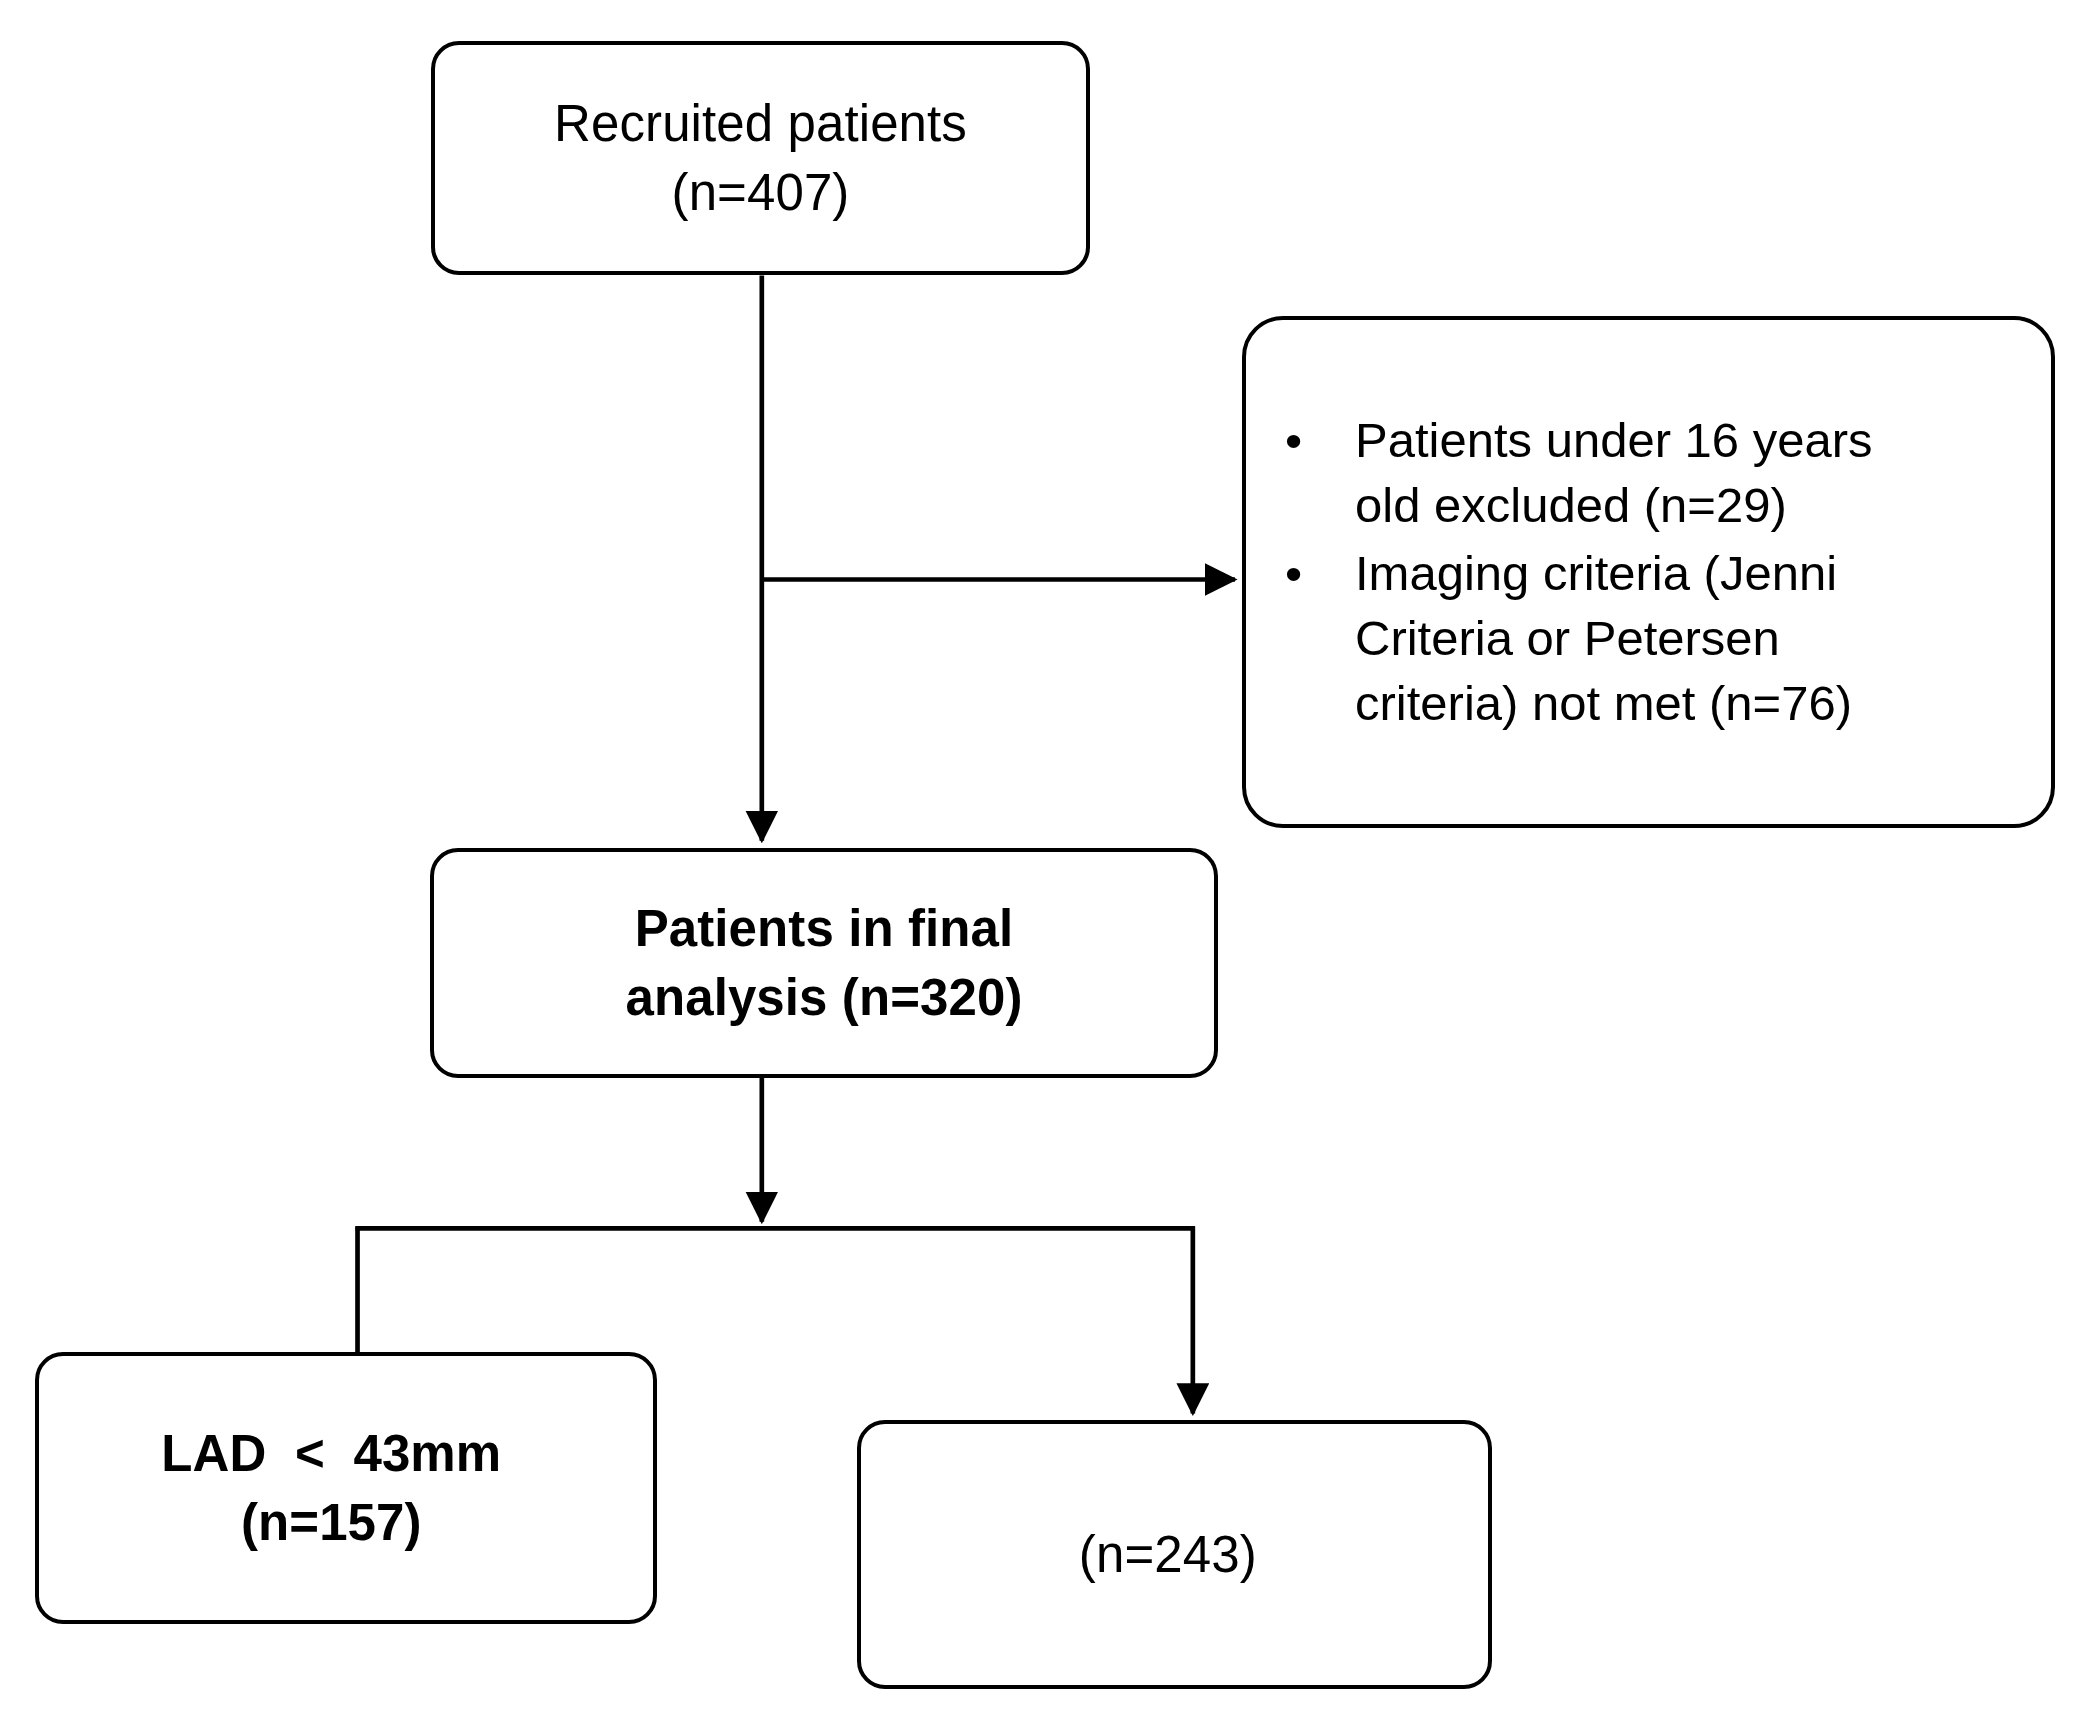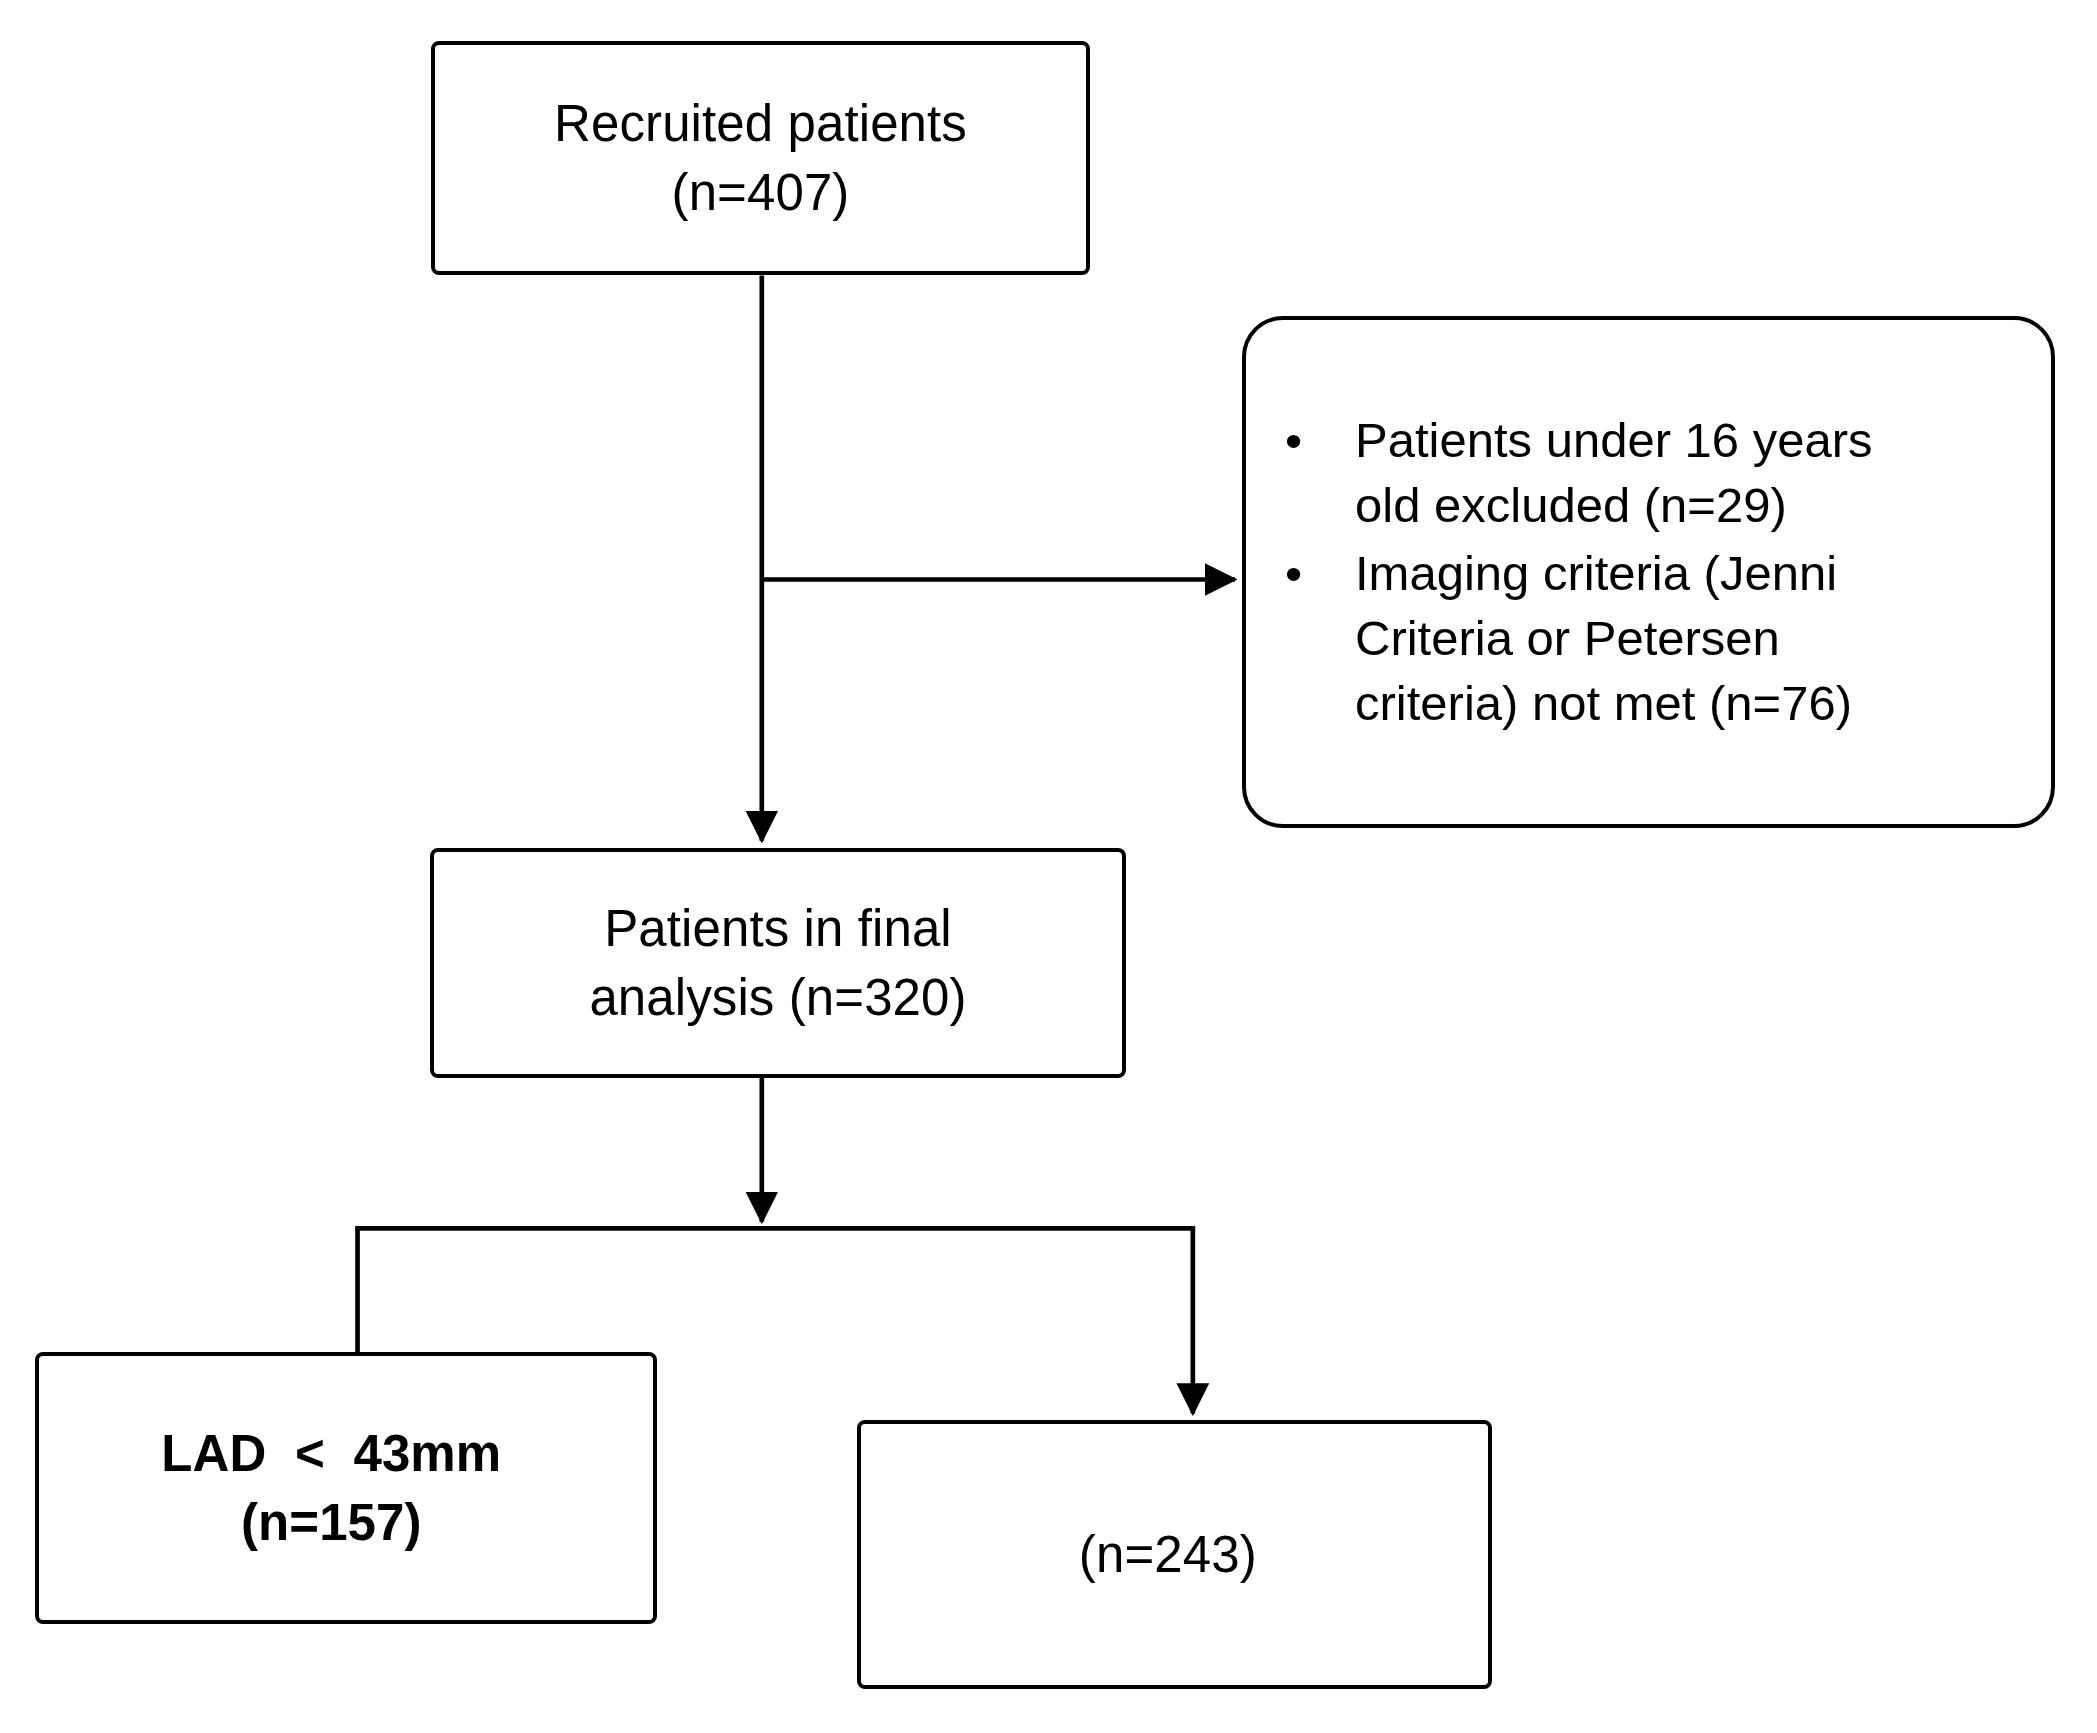--- a/index.html
+++ b/index.html
@@ -28,42 +28,42 @@
     height: 1733px;
     z-index: 1;
   }
   
   .node {
     position: absolute;
     z-index: 2;
     box-sizing: border-box;
     background: #ffffff;
     border: 4.7px solid #000000;
-    border-radius: 8px;
+    border-radius: 28px;
     display: flex;
     flex-direction: column;
     align-items: center;
     justify-content: center;
   }
   .node.bullets {
     border-radius: 41px;
     align-items: stretch;
     justify-content: center;
   }
   .node-line {
     font-size: 51px;
     line-height: 1.36;
     white-space: pre;
     text-align: center;
     letter-spacing: 0.1px;
   }
   
   #node-recruited      { left: 431px;  top: 41px;   width: 659px;  height: 234px; }
   #node-excluded       { left: 1242px; top: 316px;  width: 813px; height: 512px; }
-  #node-final          { left: 430px;  top: 848px; width: 696px;  height: 230px; }
+  #node-final          { left: 430px;  top: 848px; width: 788px;  height: 230px; font-weight: bold; }
   #node-lad-low        { left: 35px;   top: 1352px; width: 622px;  height: 272px; font-weight: bold; }
   #node-lad-high       { left: 857px; top: 1420px; width: 635px;  height: 269px; }
 
   #node-lad-low .node-line,
   #node-lad-high .node-line { text-align: center; }
   #node-lad-low .stack  { transform: translateX(-14.7px); }
   #node-lad-high .stack { transform: translateX(-6.7px); }
 
   .stack { display: flex; flex-direction: column; align-items: center; }
 

